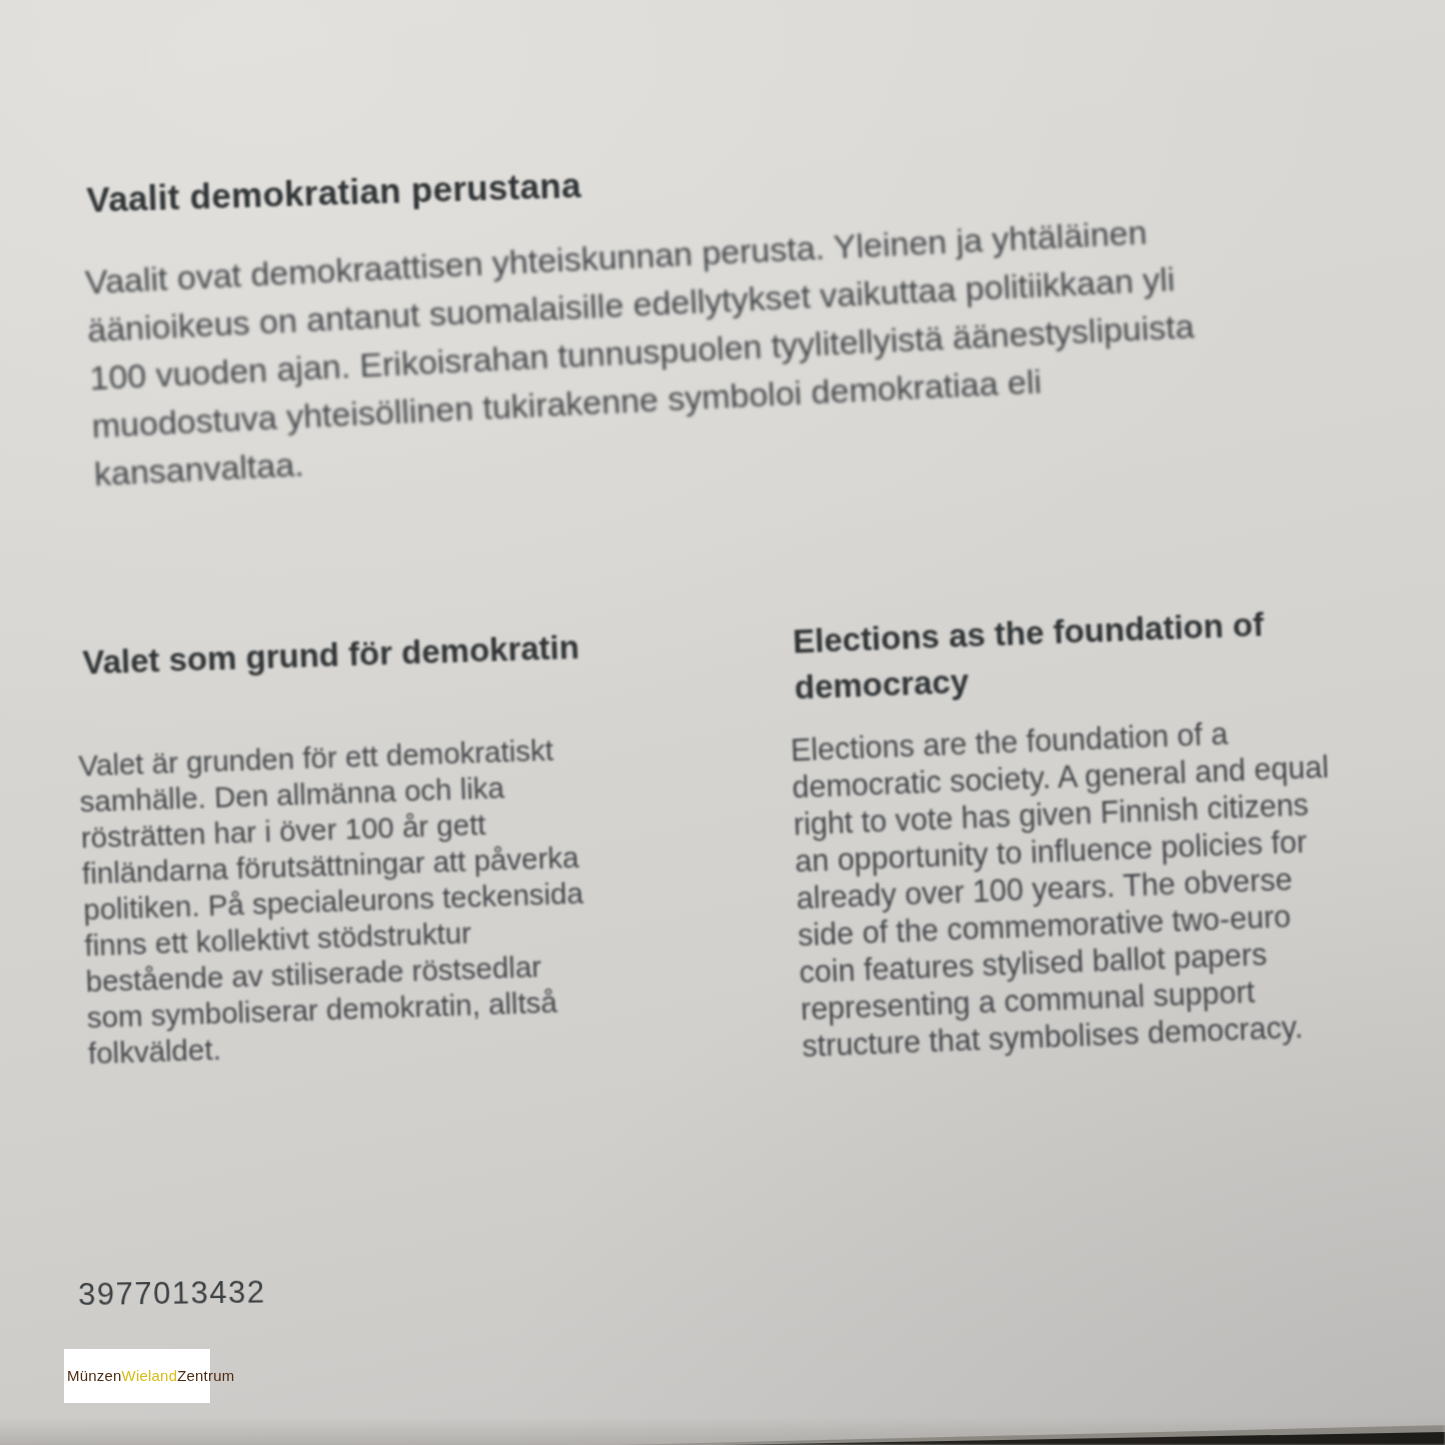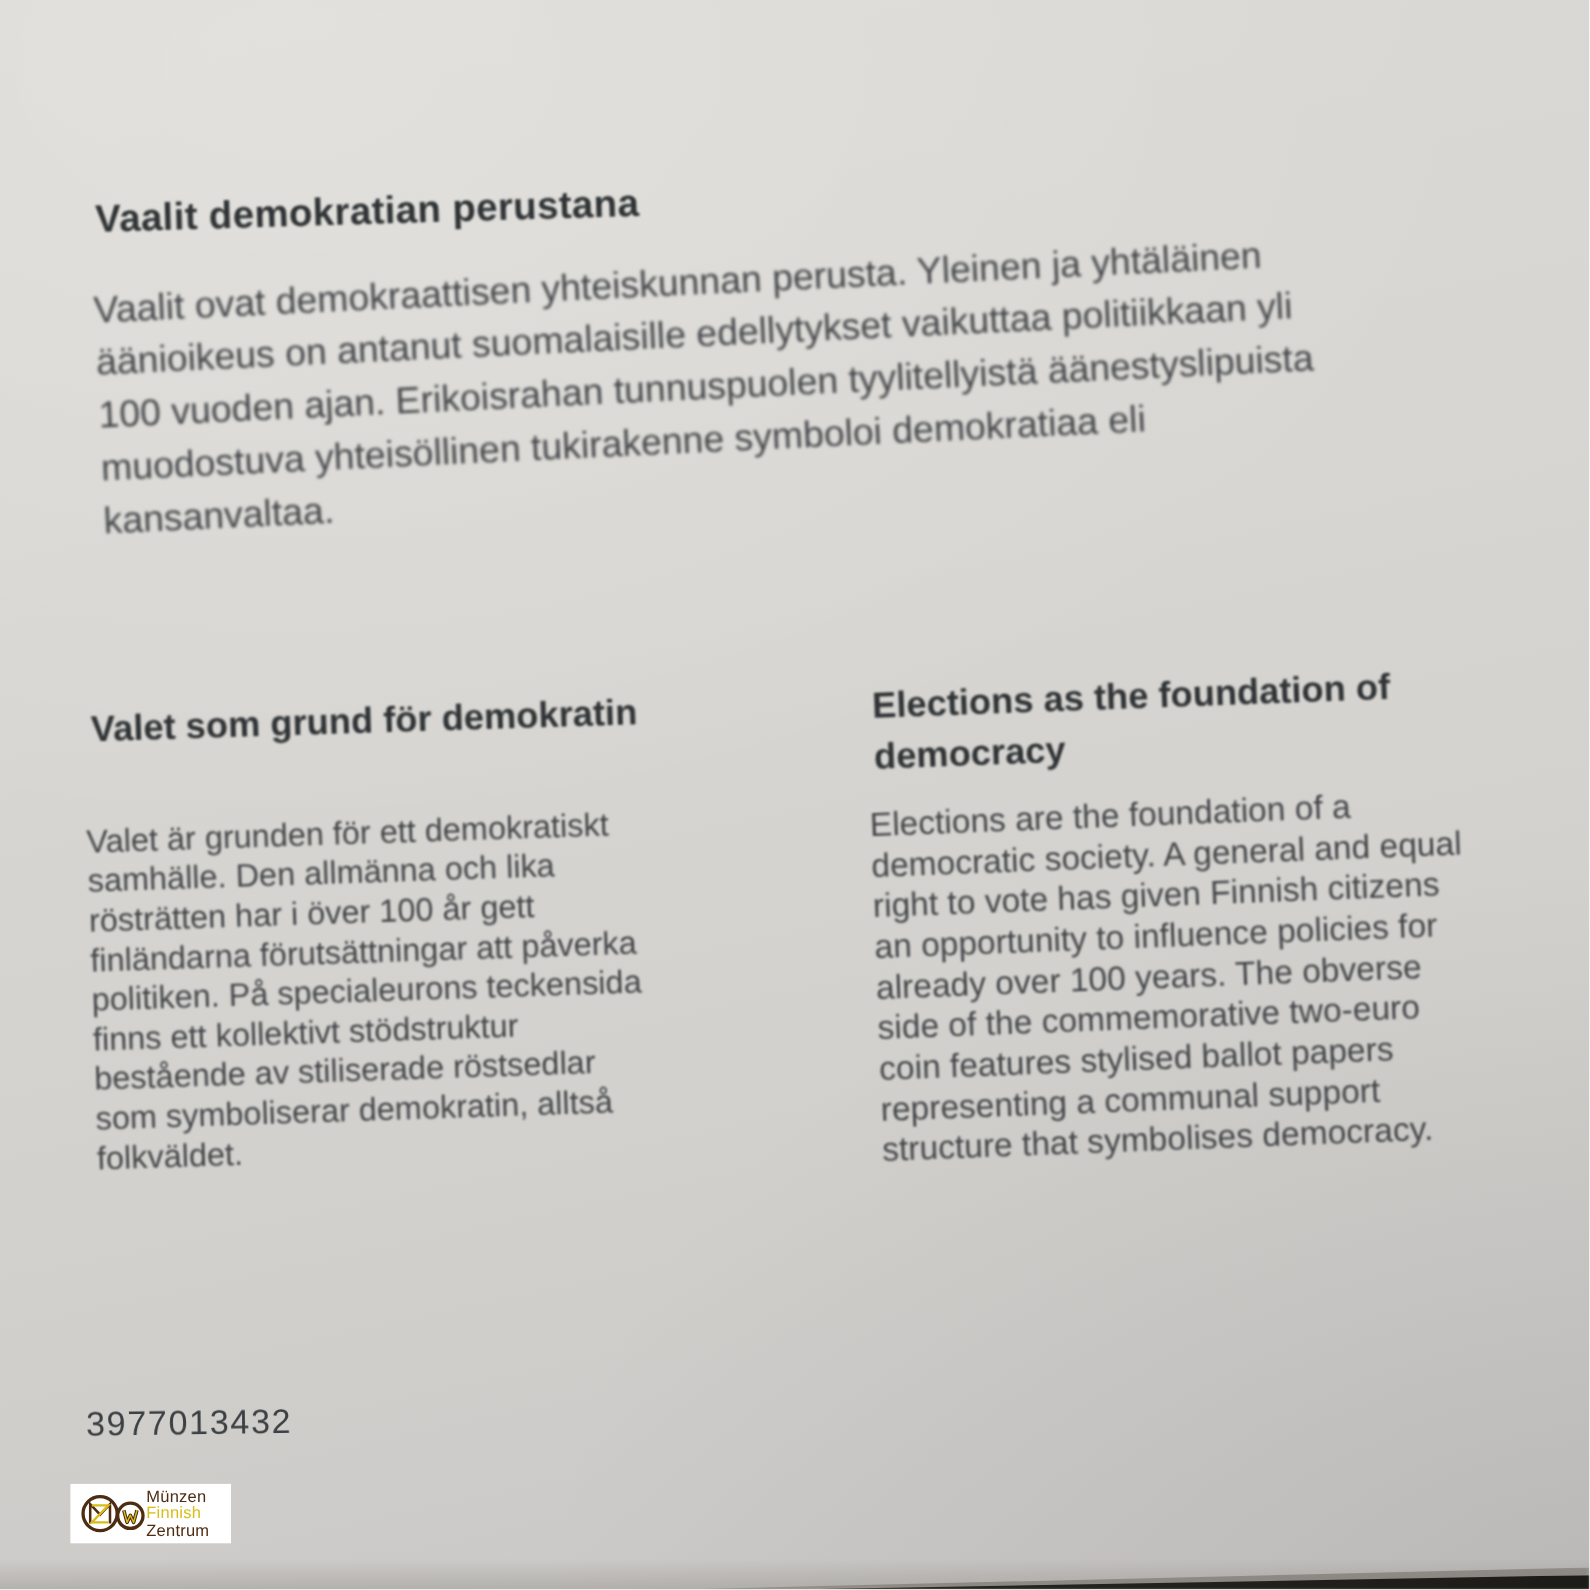--- a/index.html
+++ b/index.html
@@ -42,21 +42,21 @@
                clip-path:polygon(620px 22px, 1445px 2px, 1445px 22px); }
   .edge-dark { position:absolute; left:0; bottom:0; width:1445px; height:20px;
                background:linear-gradient(to right, rgba(40,38,33,0.4), #262420 60%, #1e1c18 100%);
                filter:blur(1px);
                clip-path:polygon(720px 20px, 1445px 7px, 1445px 20px); }
 
   
   .watermark { position:absolute; left:64px; top:1349px; width:146px; height:54px;
                background:#ffffff; display:flex; align-items:center;
                box-sizing:border-box; padding:3px 3px 3px 2px; }
-  .wm-text { display:flex; flex-direction:column; justify-content:space-between; margin-left:1px; }
+  .wm-text { display:flex; justify-content:space-between; margin-left:1px; }
   .wm-line { font-size:15px; line-height:15.5px; font-weight:400; letter-spacing:0.2px; }
   .wm-brown { color:#4e2c12; }
   .wm-gold  { color:#d9bc17; }
 </style>
 </head>
 <body>
 
 <div class="photo">
 
   <section>
@@ -107,18 +107,18 @@
       <circle cx="25" cy="24" r="15.5" fill="none" stroke="#4e2c12" stroke-width="3"></circle>
       <path d="M 16 33 L 16 15.5 L 25 25 L 34 15.5 L 34 33" fill="none" stroke="#4e2c12" stroke-width="2.3" stroke-linejoin="miter"></path>
       <path d="M 17.5 16.5 L 32.5 16.5 L 17.5 32 L 32.5 32" fill="none" stroke="#d9bc17" stroke-width="2.1"></path>
 
       <circle cx="52.5" cy="26" r="11.5" fill="none" stroke="#4e2c12" stroke-width="3"></circle>
       <path d="M 46.5 21 L 49.5 32 L 52.5 25.5 L 55.5 32 L 58.5 21" fill="none" stroke="#4e2c12" stroke-width="3.2" stroke-linejoin="round"></path>
       <path d="M 46.5 21 L 49.5 32 L 52.5 25.5 L 55.5 32 L 58.5 21" fill="none" stroke="#d9bc17" stroke-width="1.3" stroke-linejoin="round"></path>
     </svg>
     <div class="wm-text">
       <div class="wm-line wm-brown">Münzen</div>
-      <div class="wm-line wm-gold">Finnish</div>
+      <div class="wm-line wm-gold">Wieland</div>
       <div class="wm-line wm-brown">Zentrum</div>
     </div>
   </div>
 
 </div>
 
 </body></html>

